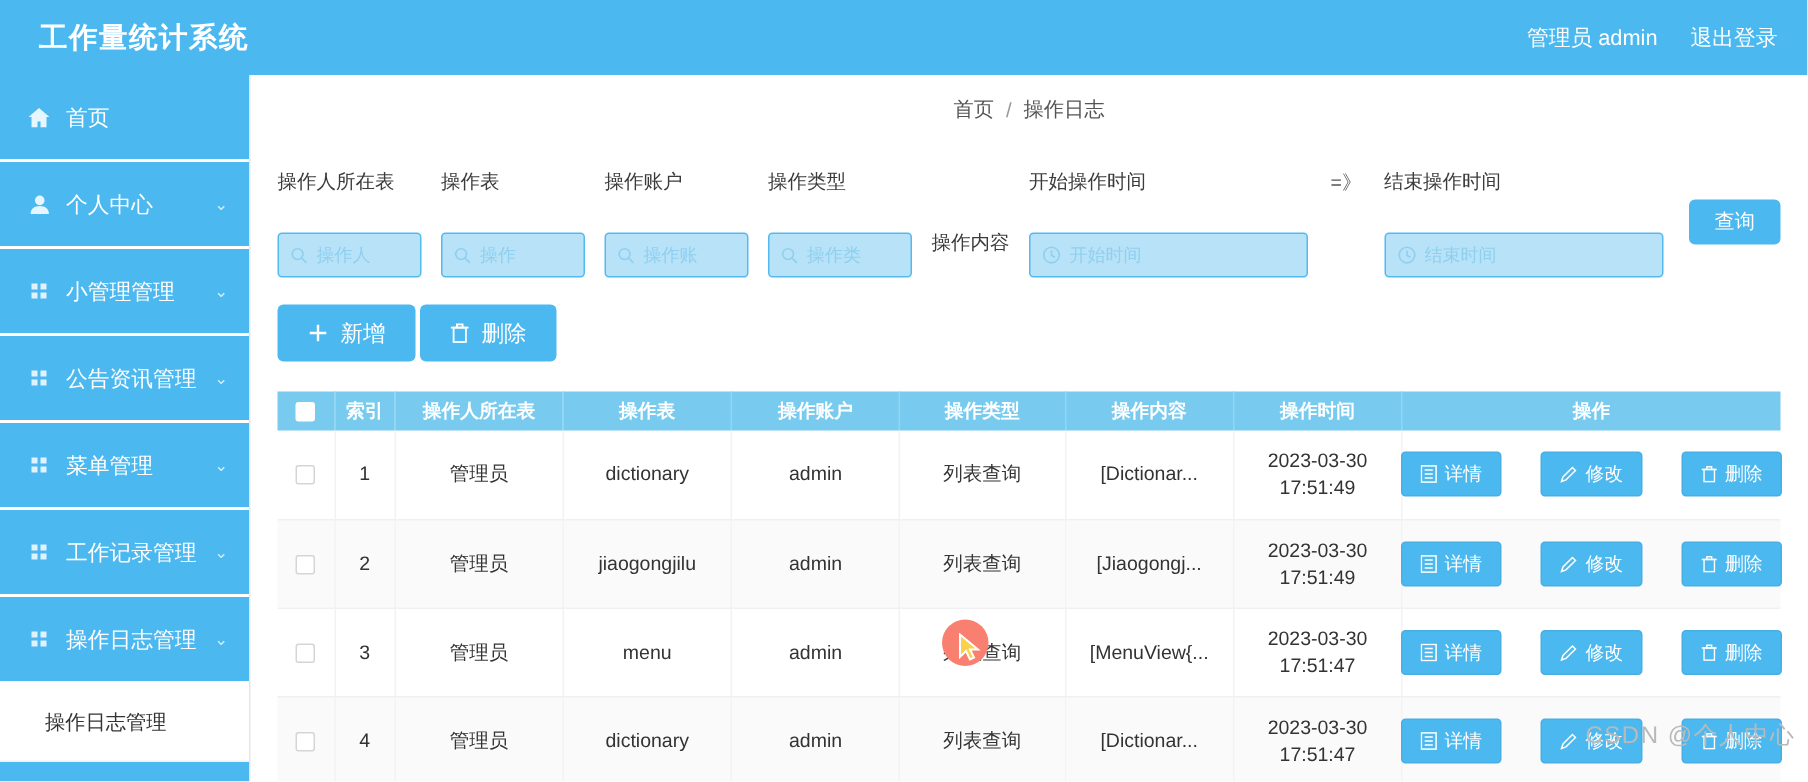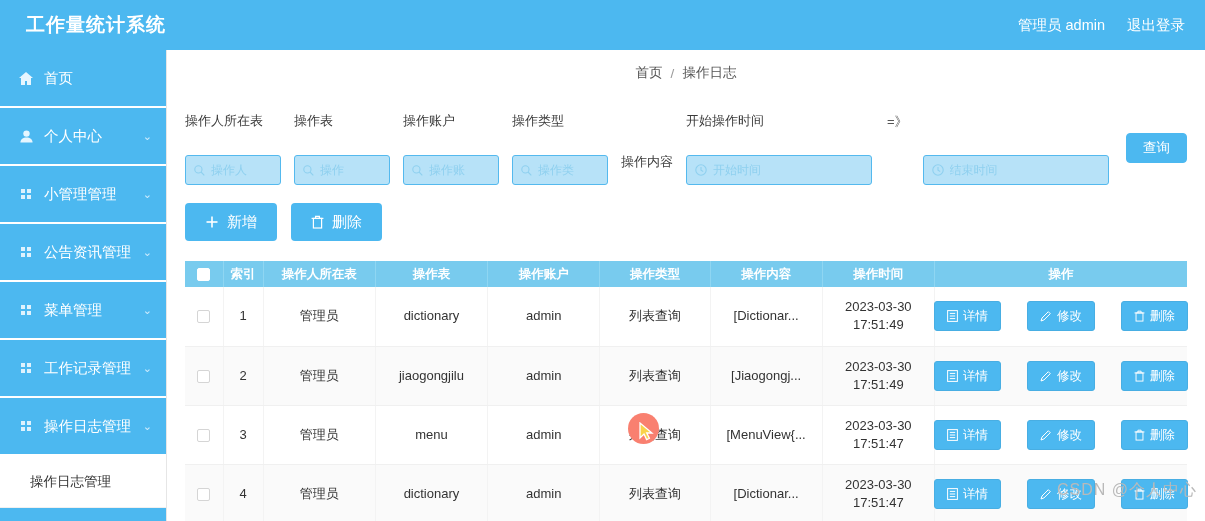--- a/index.html
+++ b/index.html
@@ -88,21 +88,21 @@
   }
   .query-wrap { margin-left: auto; display: flex; flex-direction: column; align-items: flex-end; }
   .btn-query {
     background: #4cb8f0; color: #fff; border: 1px solid #4cb8f0; border-radius: 4px;
     height: 30px; padding: 0 16px; font-size: 13.5px;
     display: flex; align-items: center; gap: 6px; cursor: pointer;
     margin-bottom: 22px;
   }
 
   
-  .actions { display: flex; gap: 14px; padding: 0 18px; margin-top: 18px; }
+  .actions { display: flex; gap: 3px; padding: 0 18px; margin-top: 18px; }
   .btn-big {
     background: #4cb8f0; color: #ffffff; border: none; border-radius: 4px;
     height: 38px; padding: 0 20px; font-size: 15px; cursor: pointer;
     display: flex; align-items: center; gap: 8px;
   }
 
   
   .table-wrap { padding: 0 18px; margin-top: 20px; }
   table { width: 100%; border-collapse: collapse; table-layout: fixed; }
   thead th {
@@ -317,20 +317,21 @@
               <circle cx="6" cy="6" r="5.2" fill="none" stroke="#8fd0ef" stroke-width="1.1"></circle>
               <path d="M6 3v3.2l2.2 1.3" fill="none" stroke="#8fd0ef" stroke-width="1.1"></path>
             </svg>
           <span class="ph">开始时间</span>
         </div>
       </div>
 
       <div class="arrow-sep">=》</div>
 
       <div class="fgroup">
+        <div class="flabel">结束操作时间</div>
         <div class="finput wide">
           <svg width="12" height="12" viewBox="0 0 12 12">
               <circle cx="6" cy="6" r="5.2" fill="none" stroke="#8fd0ef" stroke-width="1.1"></circle>
               <path d="M6 3v3.2l2.2 1.3" fill="none" stroke="#8fd0ef" stroke-width="1.1"></path>
             </svg>
           <span class="ph">结束时间</span>
         </div>
       </div>
 
       <div class="query-wrap">

